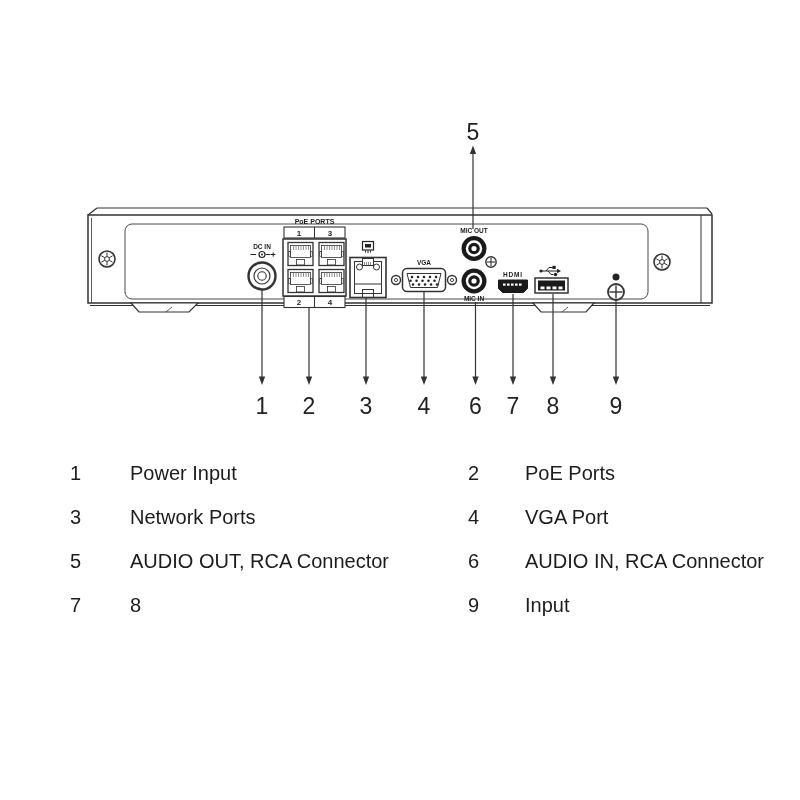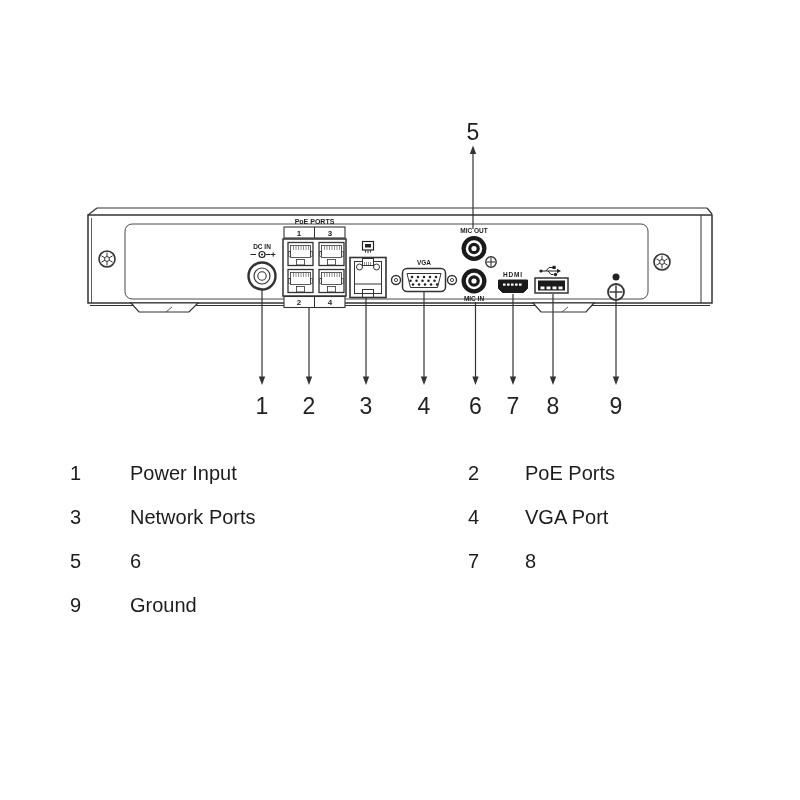--- a/index.html
+++ b/index.html
@@ -264,24 +264,26 @@
   <span>Power Input</span>
   <span>2</span>
   <span>PoE Ports</span>
 
   <span>3</span>
   <span>Network Ports</span>
   <span>4</span>
   <span>VGA Port</span>
 
   <span>5</span>
+  <span>AUDIO OUT, RCA Connector</span>
   <span>6</span>
+  <span>AUDIO IN, RCA Connector</span>
 
   <span>7</span>
   <span>8</span>
 
   <span>9</span>
-  <span>Ground</span>
+  <span>Input</span>
   <span></span>
   <span></span>
 </div>
 
 </div>
 
 </body></html>

